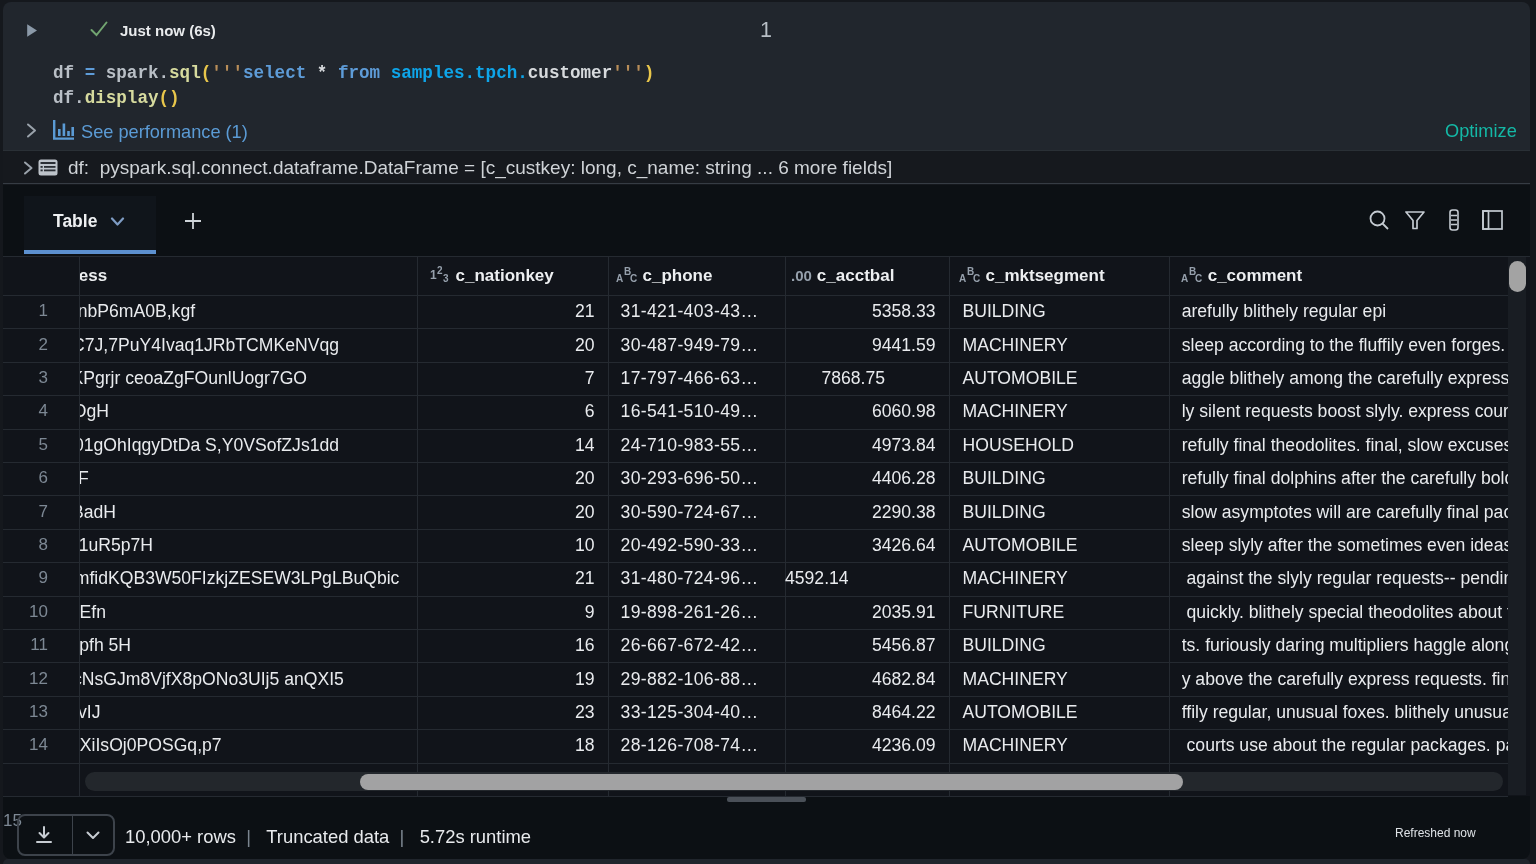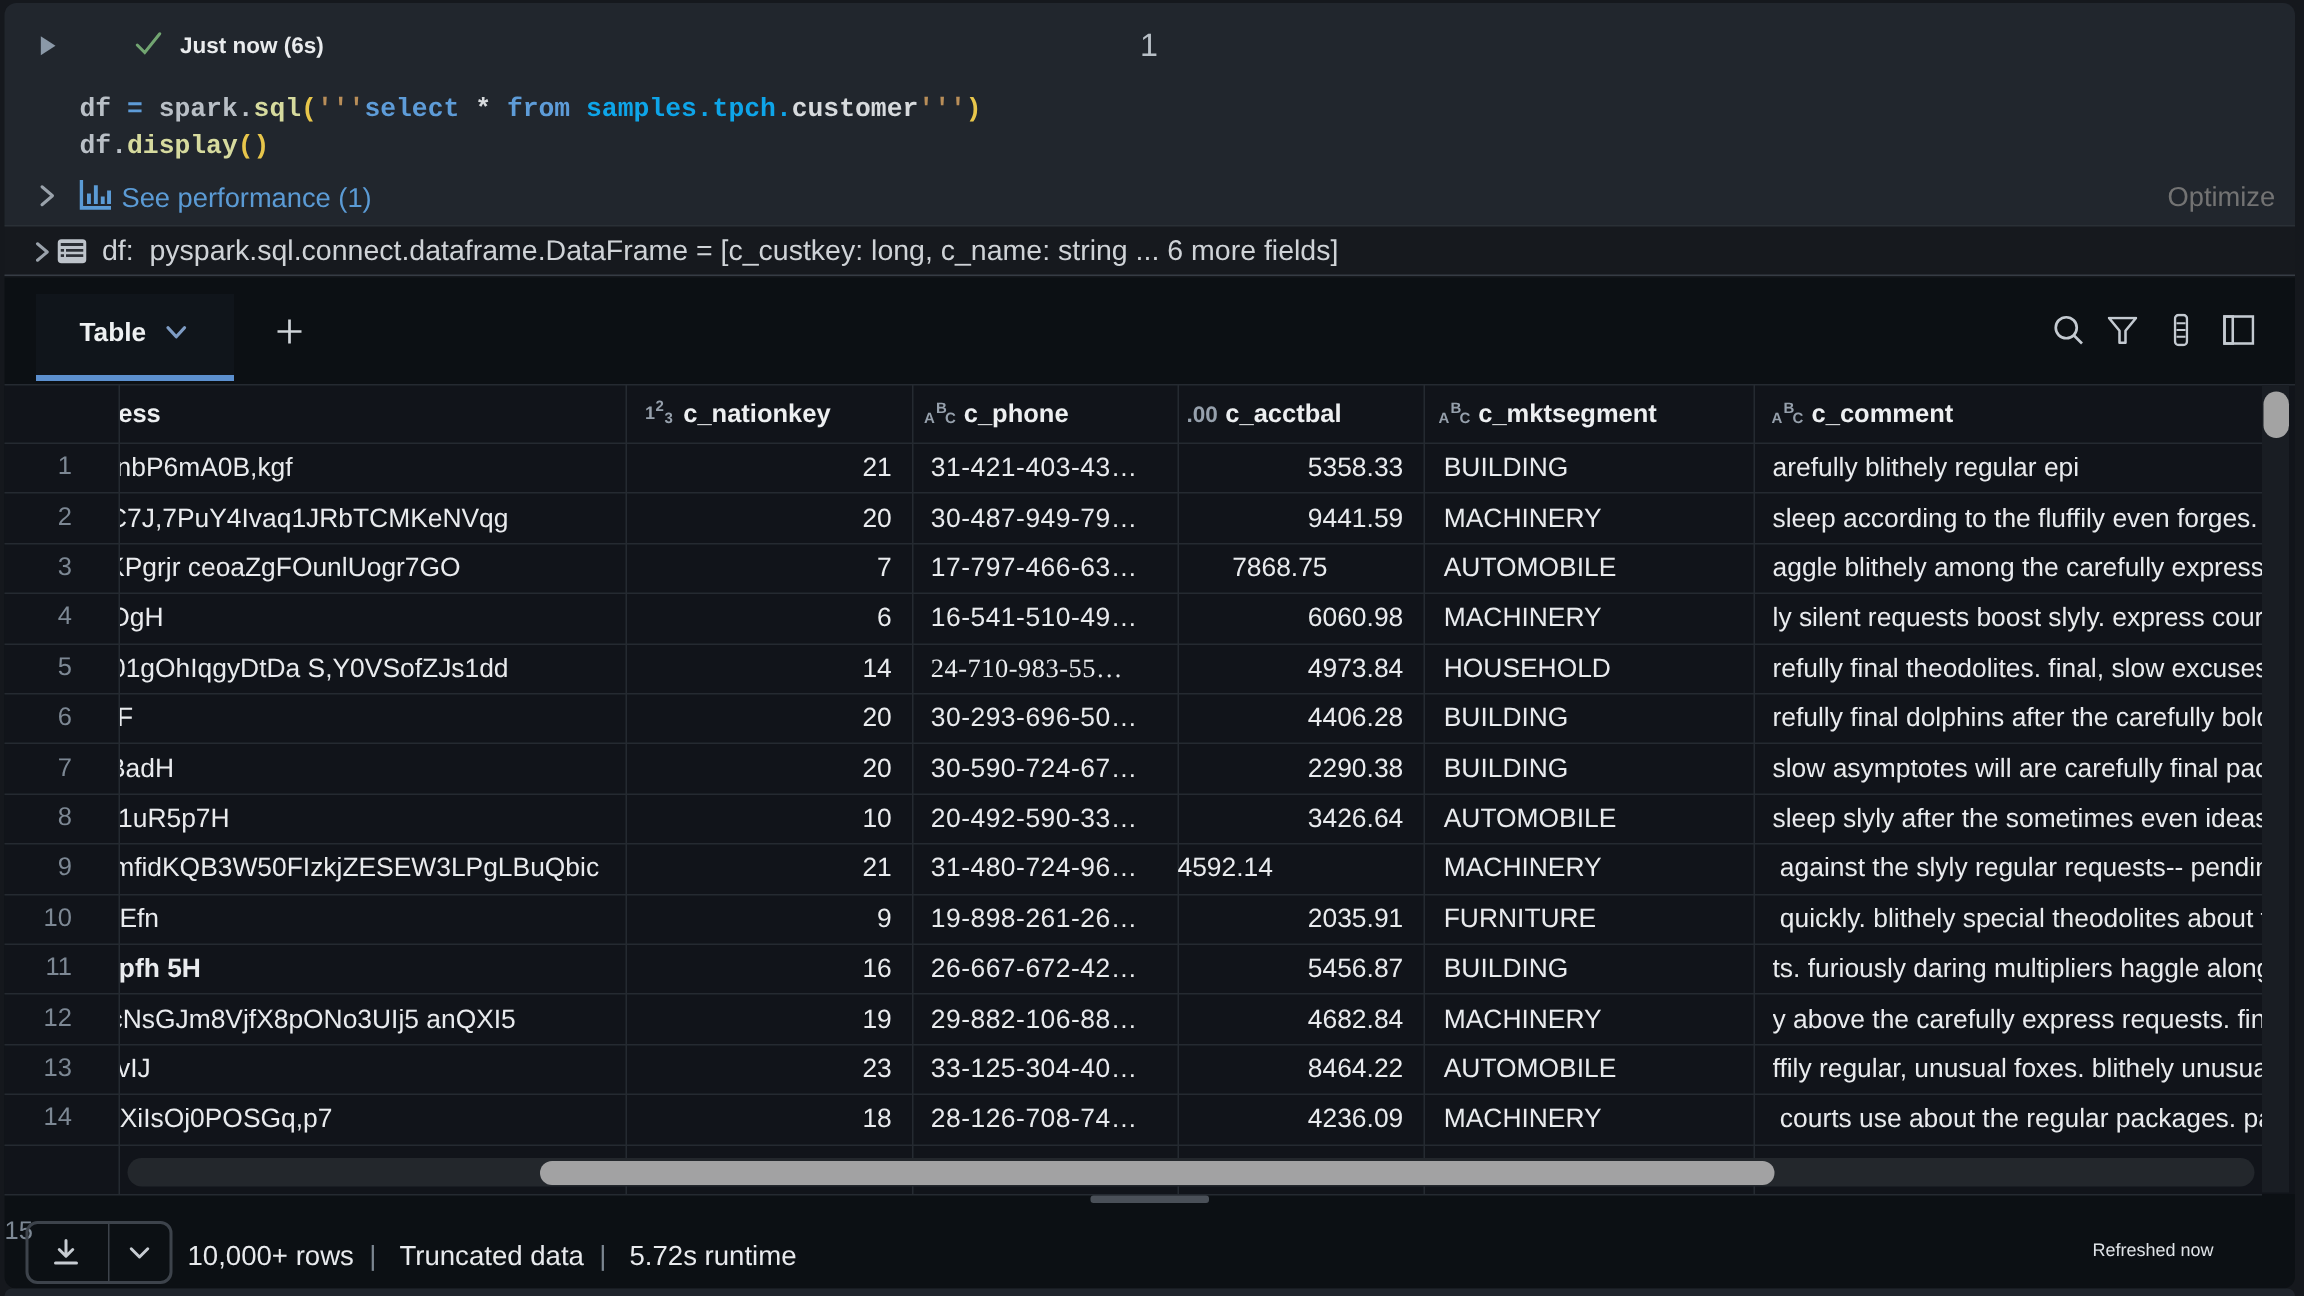--- a/index.html
+++ b/index.html
@@ -40,21 +40,21 @@
     <path d="M2 1.5 L9 7.5 L2 13.5" stroke="#9aa2ab" stroke-width="2" fill="none" stroke-linecap="round" stroke-linejoin="round"></path>
   </svg>
 <svg class="abs" style="left:53px;top:120px" width="22" height="20" viewBox="0 0 22 20">
 <path d="M1.2 0 L1.2 18.6 L21 18.6" stroke="#5b9bd5" stroke-width="2.4" fill="none"></path>
 <rect x="5" y="9" width="2.6" height="7" fill="#5b9bd5"></rect>
 <rect x="9.6" y="3.5" width="2.6" height="12.5" fill="#5b9bd5"></rect>
 <rect x="14.2" y="11" width="2.6" height="5" fill="#5b9bd5"></rect>
 <rect x="18.4" y="7" width="2.6" height="9" fill="#5b9bd5"></rect>
 </svg>
 <div class="abs" style="left:81px;top:121.5px;font-size:18.2px;color:#5b9bd5;">See performance (1)</div>
-<div class="abs" style="left:1445px;top:121px;font-size:18.2px;color:#737373;">Optimize</div>
+<div class="abs" style="left:1445px;top:121px;font-size:18.2px;color:#14b8a6;">Optimize</div>
 <svg class="abs" style="left:23px;top:161px" width="10" height="14" viewBox="0 0 10 14">
     <path d="M2 1.5 L8.5 7 L2 12.5" stroke="#9aa2ab" stroke-width="2" fill="none" stroke-linecap="round" stroke-linejoin="round"></path>
   </svg>
 <svg class="abs" style="left:38px;top:159px" width="20" height="17" viewBox="0 0 20 17">
 <rect x="0.5" y="0.5" width="19" height="16" rx="2.5" fill="#bdc3ca"></rect>
 <rect x="2.5" y="3" width="15" height="2" fill="#2a2e34"></rect>
 <rect x="2.5" y="7" width="2.2" height="1.8" fill="#2a2e34"></rect>
     <rect x="6" y="7" width="11.5" height="1.8" fill="#2a2e34"></rect>
 <rect x="2.5" y="10.5" width="2.2" height="1.8" fill="#2a2e34"></rect>
     <rect x="6" y="10.5" width="11.5" height="1.8" fill="#2a2e34"></rect>
@@ -155,21 +155,21 @@
 <div class="abs rownum" style="left:3px;top:401.4px;width:45px;text-align:right;">4</div>
 <div class="abs" style="left:80px;top:401.4px;width:325.5px;overflow:hidden;"><span class="cell" style="margin-left:-7.2px;text-align:right;">OgH</span></div>
 <div class="abs cell" style="left:416.5px;top:401.4px;width:178.0px;text-align:right;">6</div>
 <div class="abs cell ph" style="left:620.5px;top:401.4px;">16-541-510-49…</div>
 <div class="abs cell" style="left:785px;top:401.4px;width:150.5px;text-align:right;">6060.98</div>
 <div class="abs cell" style="left:962.5px;top:401.4px;">MACHINERY</div>
 <div class="abs" style="left:1181.7px;top:401.4px;width:326.3px;overflow:hidden;"><span class="cell">ly silent requests boost slyly. express courts</span></div>
 <div class="abs rownum" style="left:3px;top:434.8px;width:45px;text-align:right;">5</div>
 <div class="abs" style="left:80px;top:434.8px;width:325.5px;overflow:hidden;"><span class="cell" style="margin-left:-6px;">01gOhIqgyDtDa S,Y0VSofZJs1dd</span></div>
 <div class="abs cell" style="left:416.5px;top:434.8px;width:178.0px;text-align:right;">14</div>
-<div class="abs cell ph" style="left:620.5px;top:434.8px;font-family:Liberation Serif, serif;">24-710-983-55…</div>
+<div class="abs cell ph" style="left:620.5px;top:434.8px;">24-710-983-55…</div>
 <div class="abs cell" style="left:785px;top:434.8px;width:150.5px;text-align:right;">4973.84</div>
 <div class="abs cell" style="left:962.5px;top:434.8px;">HOUSEHOLD</div>
 <div class="abs" style="left:1181.7px;top:434.8px;width:326.3px;overflow:hidden;"><span class="cell">refully final theodolites. final, slow excuses x</span></div>
 <div class="abs rownum" style="left:3px;top:468.2px;width:45px;text-align:right;">6</div>
 <div class="abs" style="left:80px;top:468.2px;width:325.5px;overflow:hidden;"><span class="cell" style="margin-left:-2px;">F</span></div>
 <div class="abs cell" style="left:416.5px;top:468.2px;width:178.0px;text-align:right;">20</div>
 <div class="abs cell ph" style="left:620.5px;top:468.2px;">30-293-696-50…</div>
 <div class="abs cell" style="left:785px;top:468.2px;width:150.5px;text-align:right;">4406.28</div>
 <div class="abs cell" style="left:962.5px;top:468.2px;">BUILDING</div>
 <div class="abs" style="left:1181.7px;top:468.2px;width:326.3px;overflow:hidden;"><span class="cell">refully final dolphins after the carefully bold a</span></div>
@@ -195,21 +195,21 @@
 <div class="abs cell" style="left:962.5px;top:568.4px;">MACHINERY</div>
 <div class="abs" style="left:1181.7px;top:568.4px;width:326.3px;overflow:hidden;"><span class="cell"> against the slyly regular requests-- pending</span></div>
 <div class="abs rownum" style="left:3px;top:601.8px;width:45px;text-align:right;">10</div>
 <div class="abs" style="left:80px;top:601.8px;width:325.5px;overflow:hidden;"><span class="cell" style="margin-left:-0.4px;">Efn</span></div>
 <div class="abs cell" style="left:416.5px;top:601.8px;width:178.0px;text-align:right;">9</div>
 <div class="abs cell ph" style="left:620.5px;top:601.8px;">19-898-261-26…</div>
 <div class="abs cell" style="left:785px;top:601.8px;width:150.5px;text-align:right;">2035.91</div>
 <div class="abs cell" style="left:962.5px;top:601.8px;">FURNITURE</div>
 <div class="abs" style="left:1181.7px;top:601.8px;width:326.3px;overflow:hidden;"><span class="cell"> quickly. blithely special theodolites about the</span></div>
 <div class="abs rownum" style="left:3px;top:635.2px;width:45px;text-align:right;">11</div>
-<div class="abs" style="left:80px;top:635.2px;width:325.5px;overflow:hidden;"><span class="cell" style="margin-left:-0.8px;font-weight:bold;">pfh 5H</span></div>
+<div class="abs" style="left:80px;top:635.2px;width:325.5px;overflow:hidden;"><span class="cell" style="margin-left:-0.8px;">pfh 5H</span></div>
 <div class="abs cell" style="left:416.5px;top:635.2px;width:178.0px;text-align:right;">16</div>
 <div class="abs cell ph" style="left:620.5px;top:635.2px;">26-667-672-42…</div>
 <div class="abs cell" style="left:785px;top:635.2px;width:150.5px;text-align:right;">5456.87</div>
 <div class="abs cell" style="left:962.5px;top:635.2px;">BUILDING</div>
 <div class="abs" style="left:1181.7px;top:635.2px;width:326.3px;overflow:hidden;"><span class="cell">ts. furiously daring multipliers haggle along si</span></div>
 <div class="abs rownum" style="left:3px;top:668.6px;width:45px;text-align:right;">12</div>
 <div class="abs" style="left:80px;top:668.6px;width:325.5px;overflow:hidden;"><span class="cell" style="margin-left:-7px;">cNsGJm8VjfX8pONo3UIj5 anQXI5</span></div>
 <div class="abs cell" style="left:416.5px;top:668.6px;width:178.0px;text-align:right;">19</div>
 <div class="abs cell ph" style="left:620.5px;top:668.6px;">29-882-106-88…</div>
 <div class="abs cell" style="left:785px;top:668.6px;width:150.5px;text-align:right;">4682.84</div>

